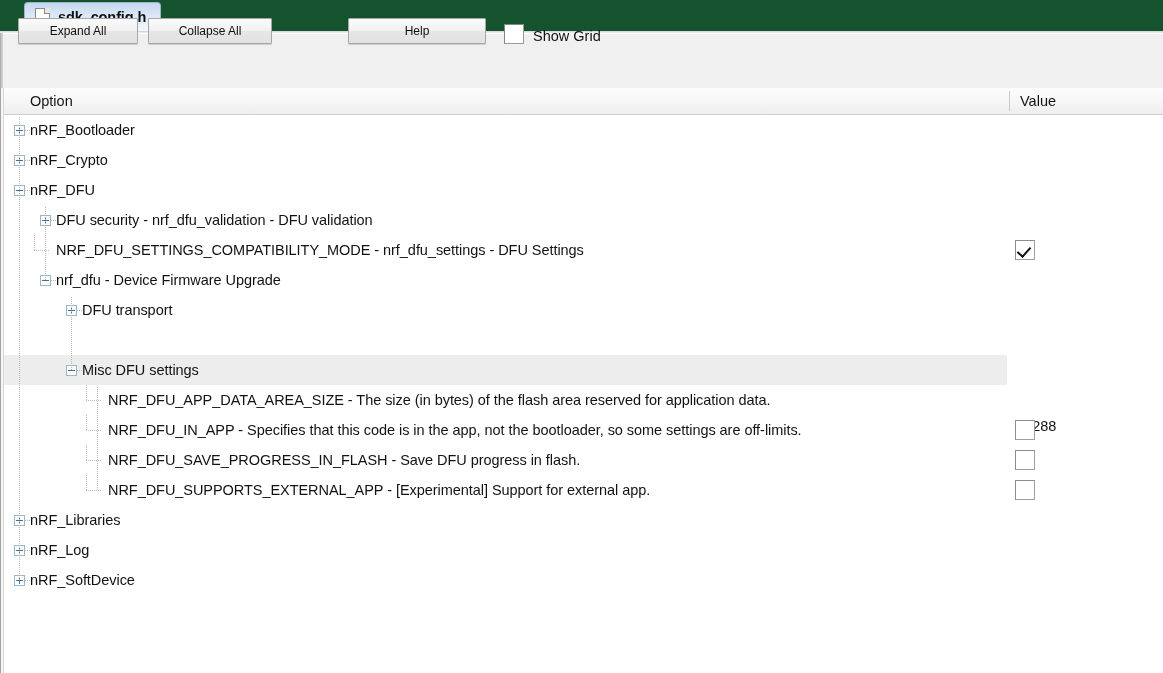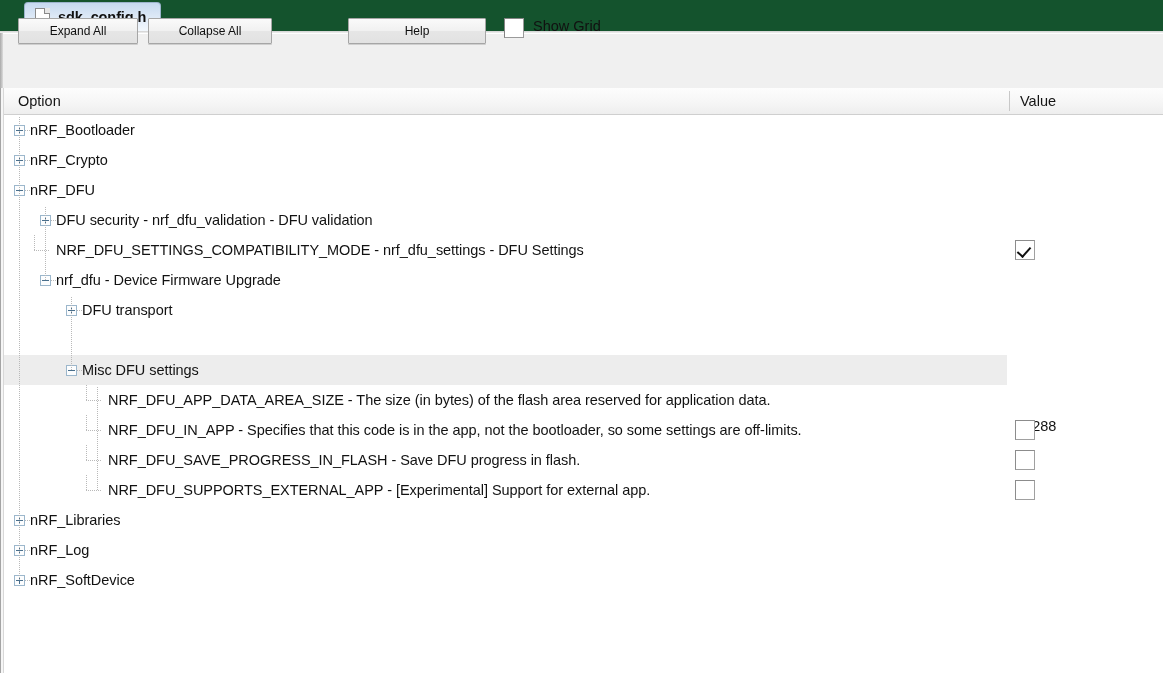--- a/index.html
+++ b/index.html
@@ -105,21 +105,21 @@
   }
   #btn-expand { left: 18px;  width: 120px; }
   #btn-collapse { left: 148px; width: 124px; }
   #btn-help { left: 348px; width: 138px; }
 
   .toolbar-check-wrap {
     position: absolute;
     left: 504px; top: 18px;
     height: 26px;
     display: flex;
-    align-items: flex-start;
+    align-items: flex-end;
     gap: 9px;
   }
   .cb {
     width: 20px; height: 20px;
     background: #ffffff;
     border: 1px solid #9a9a9a;
     border-top-color: #848484;
     border-left-color: #848484;
     box-sizing: border-box;
     display: inline-block;
@@ -155,21 +155,21 @@
   }
   .header-cell {
     position: absolute;
     top: 0;
     height: 26px;
     display: flex;
     align-items: center;
     font-size: 14.5px;
     color: #141414;
   }
-  .header-cell.option { left: 14px; }
+  .header-cell.option { left: 26px; }
   .header-cell.value  { left: 1016px; }
   .header-div {
     position: absolute;
     top: 3px; left: 1005px;
     width: 1px; height: 20px;
     background: #c8c8c8;
   }
 
   
   .rows {

